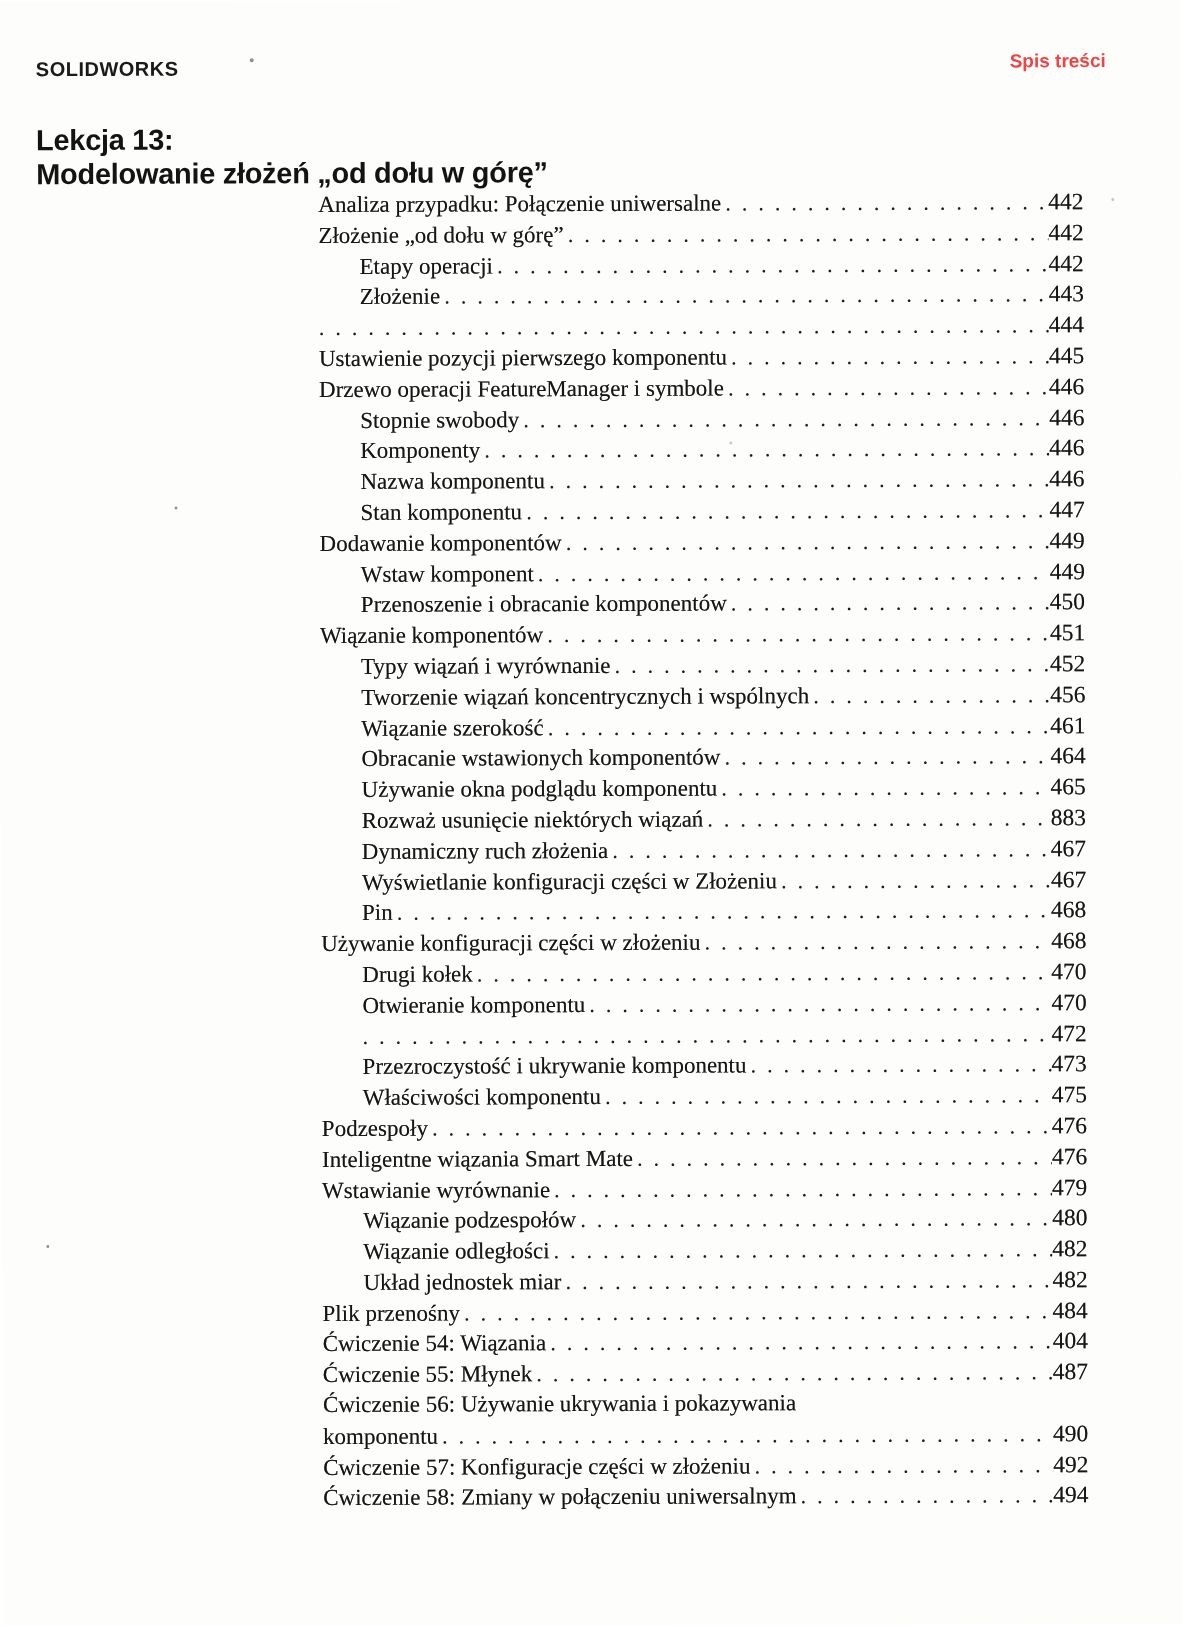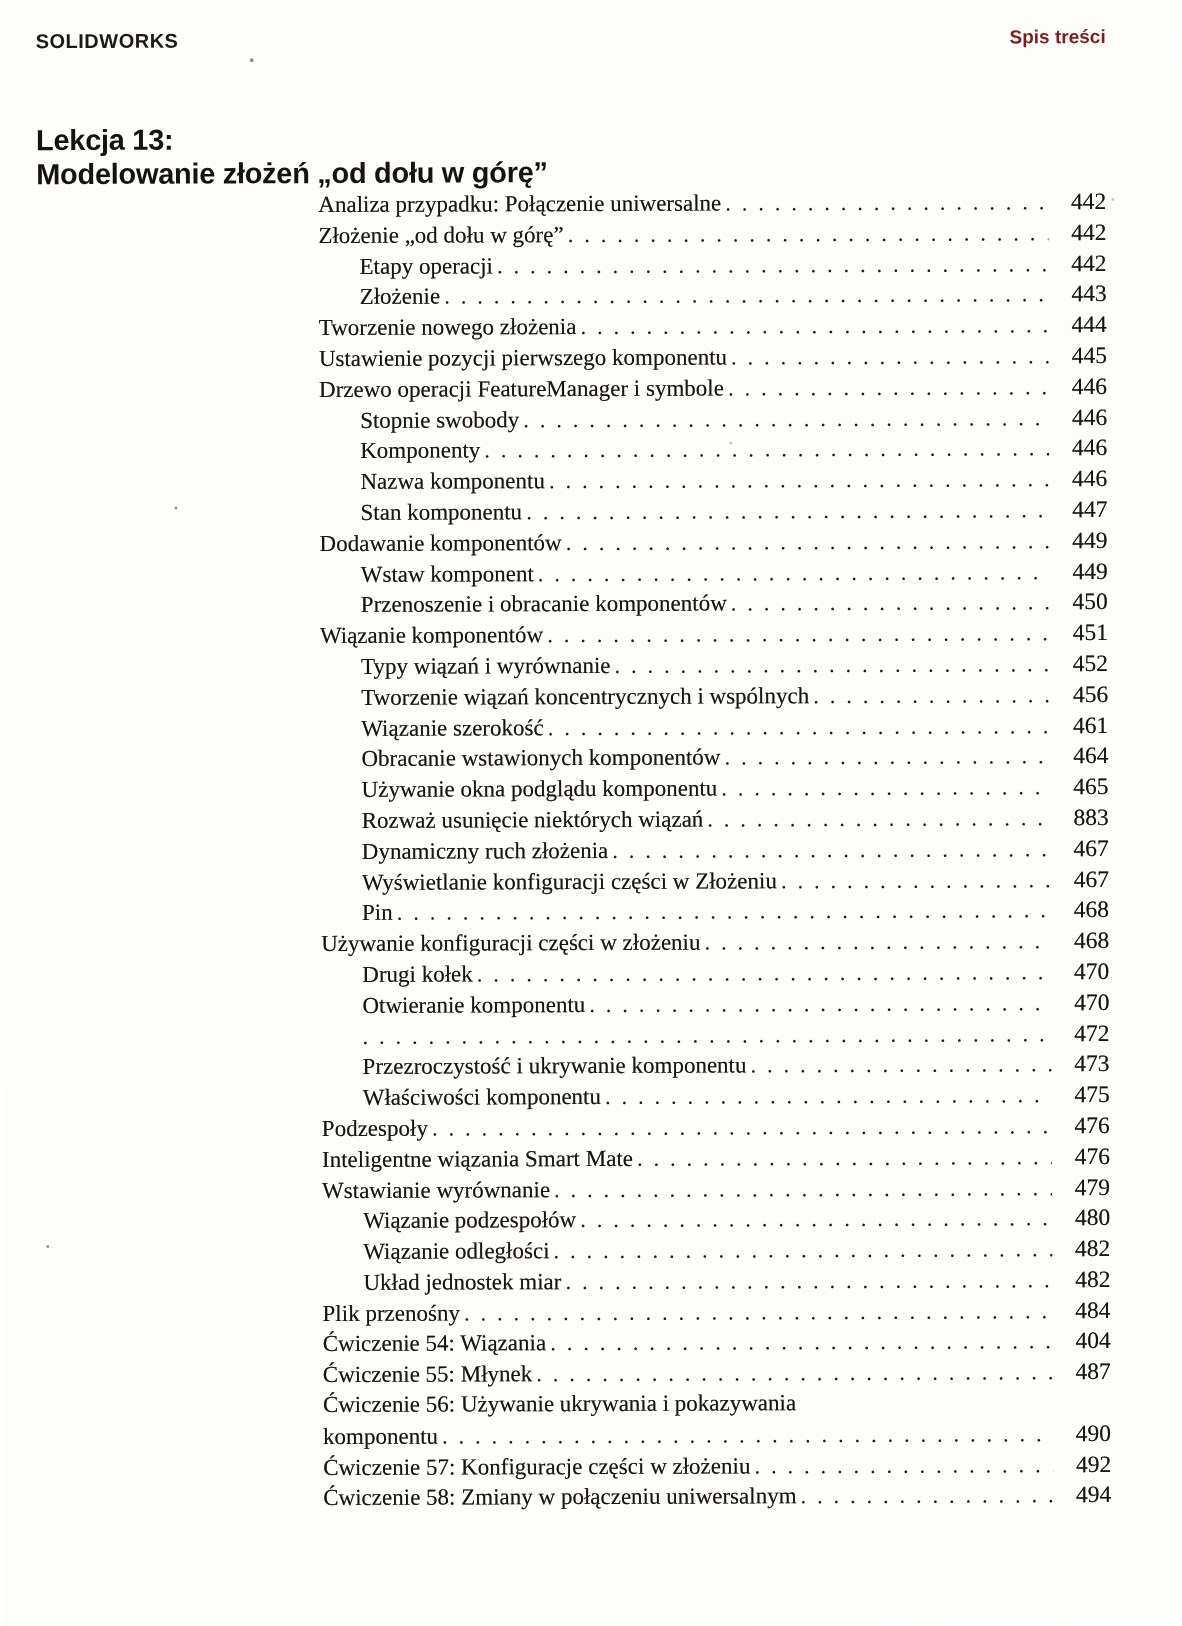--- a/index.html
+++ b/index.html
@@ -13,29 +13,29 @@
     height: 1626px;
     background: #fdfdfc;
     overflow: hidden;
     transform: rotate(-0.22deg);
     transform-origin: 50% 40%;
     color: #161514;
   }
   
   .running-header { position: absolute; top: 0; left: 0; right: 0; height: 70px; }
   .hdr-left {
-    position: absolute; left: 38px; top: 28px;
+    position: absolute; left: 38px; top: 56px;
     font: bold 20px/22px "Liberation Sans", sans-serif;
     letter-spacing: 0.5px;
     color: #1b1a19;
   }
   .hdr-right {
-    position: absolute; right: 74px; top: 28px;
+    position: absolute; right: 74px; top: 52px;
     font: bold 19px/22px "Liberation Sans", sans-serif;
-    color: #7f1d1d;
+    color: #ef4444;
   }
   
   .lesson-title {
     position: absolute; left: 38px; top: 121px;
     font: bold 29px/34px "Liberation Sans", sans-serif;
     letter-spacing: -0.3px;
     color: #141312;
     margin: 0;
   }
   
@@ -62,21 +62,20 @@
   .toc-leader {
     flex: 1 1 auto;
     overflow: hidden;
     word-spacing: 3px;
     letter-spacing: 1px;
     color: #1c1b19;
     min-width: 0;
   }
   .toc-page {
     flex: 0 0 58px;
-    text-align: right;
     font-size: 23.5px;
     text-shadow: 0 0 0.5px rgba(20,18,16,0.55);
   }
   .toc-row.nopage .toc-leader,
   .toc-row.nopage .toc-page { visibility: hidden; }
   
   .speck {
     position: absolute;
     background: rgba(40,38,36,0.5);
     border-radius: 50%;
@@ -117,21 +116,20 @@
     <span class="toc-label">Etapy operacji</span>
     <span class="toc-leader">. . . . . . . . . . . . . . . . . . . . . . . . . . . . . . . . . . . . . . . . . . . . . . . . . . . . . . . . . . . . . . . . . . . . . . . . . . . . . . . . </span>
     <span class="toc-page">442</span>
   </div>
       <div class="toc-row lvl2">
     <span class="toc-label">Złożenie</span>
     <span class="toc-leader">. . . . . . . . . . . . . . . . . . . . . . . . . . . . . . . . . . . . . . . . . . . . . . . . . . . . . . . . . . . . . . . . . . . . . . . . . . . . . . . . </span>
     <span class="toc-page">443</span>
   </div>
       <div class="toc-row">
-    <span class="toc-label">Tworzenie nowego złożenia</span>
     <span class="toc-leader">. . . . . . . . . . . . . . . . . . . . . . . . . . . . . . . . . . . . . . . . . . . . . . . . . . . . . . . . . . . . . . . . . . . . . . . . . . . . . . . . </span>
     <span class="toc-page">444</span>
   </div>
       <div class="toc-row">
     <span class="toc-label">Ustawienie pozycji pierwszego komponentu</span>
     <span class="toc-leader">. . . . . . . . . . . . . . . . . . . . . . . . . . . . . . . . . . . . . . . . . . . . . . . . . . . . . . . . . . . . . . . . . . . . . . . . . . . . . . . . </span>
     <span class="toc-page">445</span>
   </div>
       <div class="toc-row">
     <span class="toc-label">Drzewo operacji FeatureManager i symbole</span>

